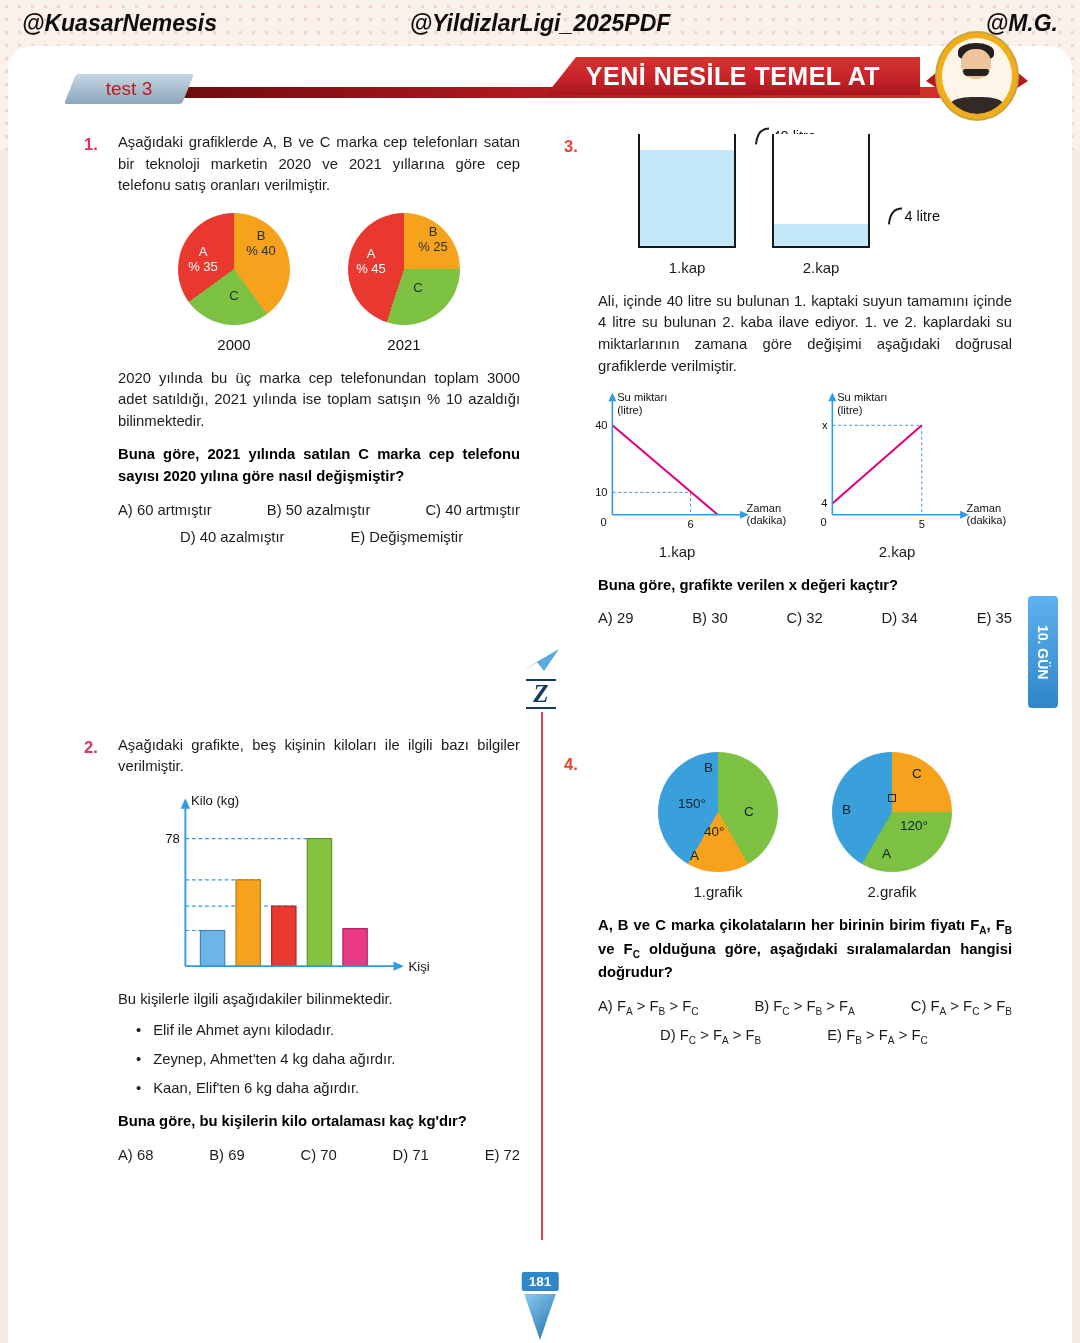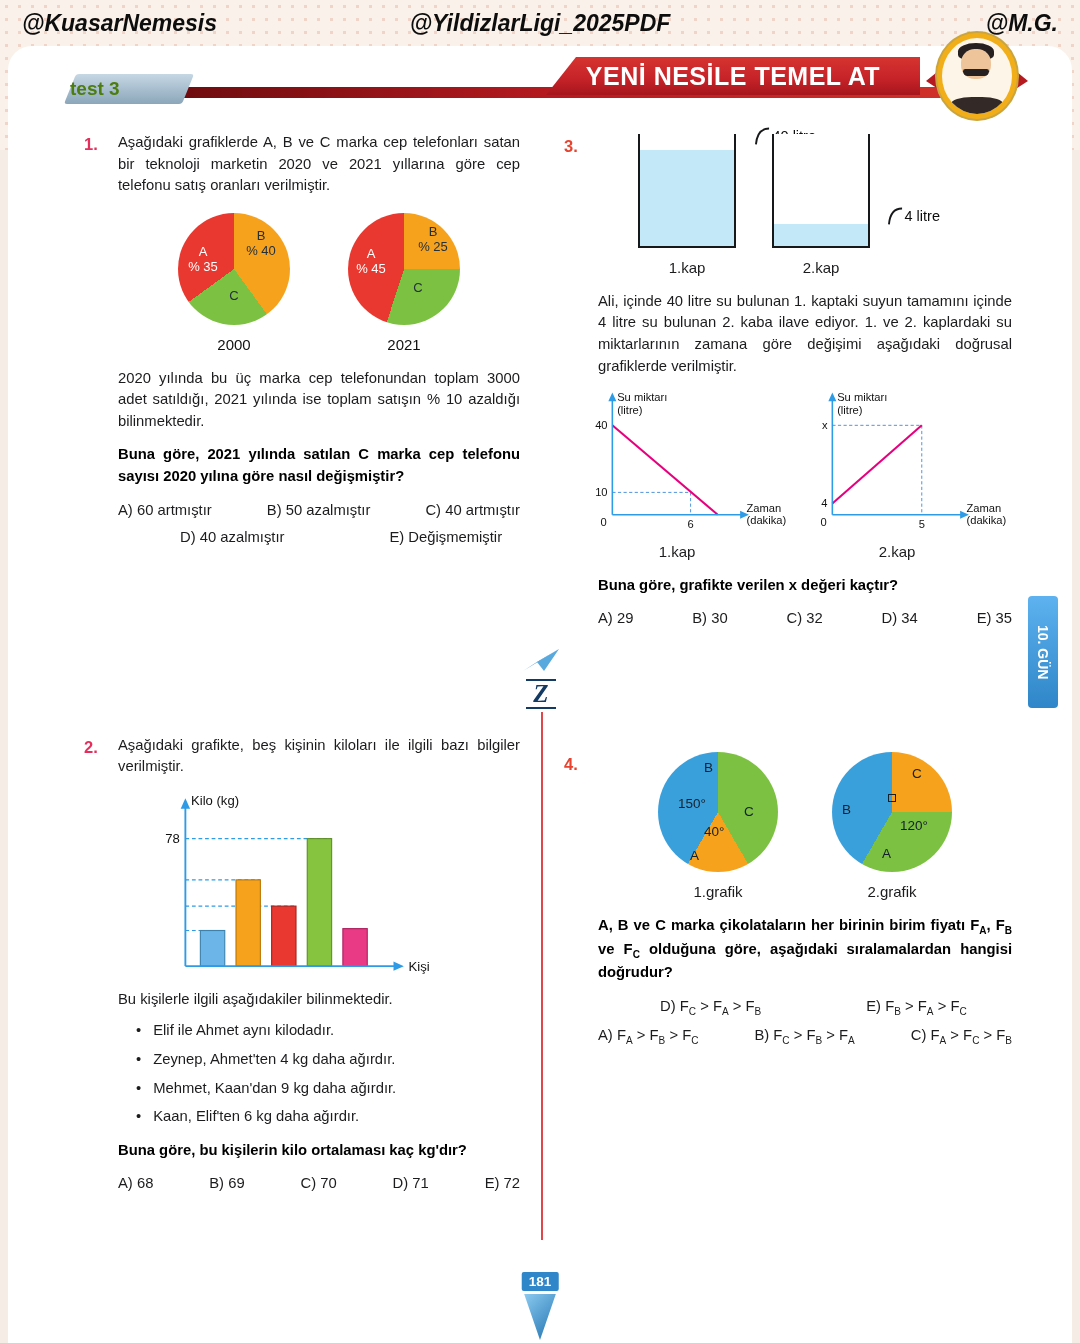--- a/index.html
+++ b/index.html
@@ -14,21 +14,21 @@
     background-image:radial-gradient(#f0d4c8 1.5px,transparent 1.6px);background-size:13px 13px;}
   .panel{position:absolute;top:46px;left:8px;right:8px;bottom:0;background:#fff;border-radius:24px 24px 0 0;z-index:1;}
   
   .topbar{position:absolute;top:10px;left:0;width:100%;height:34px;z-index:6;font-weight:bold;font-size:23px;color:#0d0d0d;font-style:italic;}
   .h-left{position:absolute;left:22px;top:0;}
   .h-center{position:absolute;left:50%;top:0;transform:translateX(-50%);}
   .h-right{position:absolute;right:22px;top:0;}
   
   .test-tab{position:absolute;left:70px;top:74px;width:118px;height:30px;z-index:4;}
   .test-tab::before{content:"";position:absolute;inset:0;background:linear-gradient(180deg,#c6d7e4,#8ba6ba);transform:skewX(-22deg);border-radius:3px;}
-  .test-tab span{position:relative;display:block;text-align:left;line-height:30px;font-weight:bold;font-size:19px;color:#4d7c0f;}
+  .test-tab span{position:relative;display:block;text-align:center;line-height:30px;font-weight:normal;font-size:19px;color:#b91c1c;}
   .red-rule{position:absolute;left:178px;top:87px;height:11px;width:834px;z-index:3;
     background:linear-gradient(90deg,#6e0c0f,#b51a20 45%,#d5342b);clip-path:polygon(8px 0,100% 0,100% 100%,0 100%);}
   .banner{position:absolute;left:546px;top:57px;width:374px;height:38px;z-index:4;
     background:linear-gradient(180deg,#d63430,var(--banner-red) 60%,#a5161c);
     clip-path:polygon(30px 0,100% 0,100% 100%,0 100%);
     display:flex;align-items:center;justify-content:center;color:#fff;font-weight:bold;font-size:25px;letter-spacing:.5px;}
   
   .mascot{position:absolute;top:30px;right:52px;width:102px;height:96px;z-index:6;}
   .wing{position:absolute;top:30px;width:26px;height:38px;background:#b51a20;}
   .wing.l{left:0;clip-path:polygon(100% 0,0 55%,100% 100%);}
@@ -42,21 +42,21 @@
   .col{position:absolute;top:132px;z-index:3;}
   .col-left{left:84px;width:436px;}
   .col-right{left:564px;width:448px;}
   .q{position:relative;padding-left:34px;font-size:14.8px;line-height:1.46;}
   .q-num{position:absolute;left:0;top:0;font-weight:bold;font-size:16.5px;}
   .q-num.pink{color:var(--qnum-pink);}
   .q-num.red{color:var(--qnum-red);}
   .body-p{text-align:justify;margin:0 0 10px;}
   .bold-q{font-weight:bold;text-align:justify;margin:12px 0 12px;color:#000;}
   .opt-row{display:flex;justify-content:space-between;margin-top:6px;}
-  .opt-row.center2{justify-content:flex-start;gap:105px;padding-left:62px;}
+  .opt-row.center2{justify-content:flex-start;gap:66px;padding-left:62px;}
   .opt{white-space:nowrap;}
   sub{font-size:.68em;}
   .q2{margin-top:186px;}
   .q4{margin-top:122px;}
   
   .pies-row{display:flex;justify-content:center;gap:58px;margin:16px 0 12px;}
   .pie-unit{text-align:center;}
   .pie{position:relative;width:112px;height:112px;border-radius:50%;}
   .p2000{background:conic-gradient(var(--pie-orange) 0 144deg,var(--pie-green) 144deg 234deg,var(--pie-red) 234deg 360deg);}
   .p2021{background:conic-gradient(var(--pie-orange) 0 90deg,var(--pie-green) 90deg 198deg,var(--pie-red) 198deg 360deg);}
@@ -216,21 +216,20 @@
         <polygon class="axis-head" points="275,190 264,185 264,195"></polygon>
         <text class="t" x="48" y="18">Kilo (kg)</text>
         <text class="t" x="36" y="59" text-anchor="end">78</text>
         <text class="t" x="280" y="195">Kişi</text>
       </svg>
 
       <p class="body-p">Bu kişilerle ilgili aşağıdakiler bilinmektedir.</p>
       <ul class="facts">
         <li>Elif ile Ahmet aynı kilodadır.</li>
         <li>Zeynep, Ahmet'ten 4 kg daha ağırdır.</li>
-        <li>Mehmet, Kaan'dan 9 kg daha ağırdır.</li>
         <li>Kaan, Elif'ten 6 kg daha ağırdır.</li>
       </ul>
       <p class="bold-q">Buna göre, bu kişilerin kilo ortalaması kaç kg'dır?</p>
       <div class="opt-row">
         <span class="opt">A) 68</span>
         <span class="opt">B) 69</span>
         <span class="opt">C) 70</span>
         <span class="opt">D) 71</span>
         <span class="opt">E) 72</span>
       </div>
@@ -344,28 +343,28 @@
             <span class="sq"></span>
             <span class="pl4" style="left:10px;top:48px;">B</span>
             <span class="pl4" style="left:68px;top:64px;">120°</span>
             <span class="pl4" style="left:50px;top:92px;">A</span>
           </div>
           <div class="pie4-caption">2.grafik</div>
         </div>
       </div>
 
       <p class="bold-q">A, B ve C marka çikolataların her birinin birim fiyatı F<sub>A</sub>, F<sub>B</sub> ve F<sub>C</sub> olduğuna göre, aşağıdaki sıralamalardan hangisi doğrudur?</p>
-      <div class="opt-row center2">
-        <span class="opt">D) F<sub>C</sub> &gt; F<sub>A</sub> &gt; F<sub>B</sub></span>
-        <span class="opt">E) F<sub>B</sub> &gt; F<sub>A</sub> &gt; F<sub>C</sub></span>
-      </div>
       <div class="opt-row">
         <span class="opt">A) F<sub>A</sub> &gt; F<sub>B</sub> &gt; F<sub>C</sub></span>
         <span class="opt">B) F<sub>C</sub> &gt; F<sub>B</sub> &gt; F<sub>A</sub></span>
         <span class="opt">C) F<sub>A</sub> &gt; F<sub>C</sub> &gt; F<sub>B</sub></span>
+      </div>
+      <div class="opt-row center2">
+        <span class="opt">D) F<sub>C</sub> &gt; F<sub>A</sub> &gt; F<sub>B</sub></span>
+        <span class="opt">E) F<sub>B</sub> &gt; F<sub>A</sub> &gt; F<sub>C</sub></span>
       </div>
     </div>
   </div>
 
   <div class="center-logo">
     <svg width="38" height="26" viewBox="0 0 38 26">
       <polygon points="1,25 37,3 15,16" fill="#1d7dc4"></polygon>
       <polygon points="15,16 37,3 22,25" fill="#58a9de"></polygon>
     </svg>
     <div class="logo-z">Z</div>

